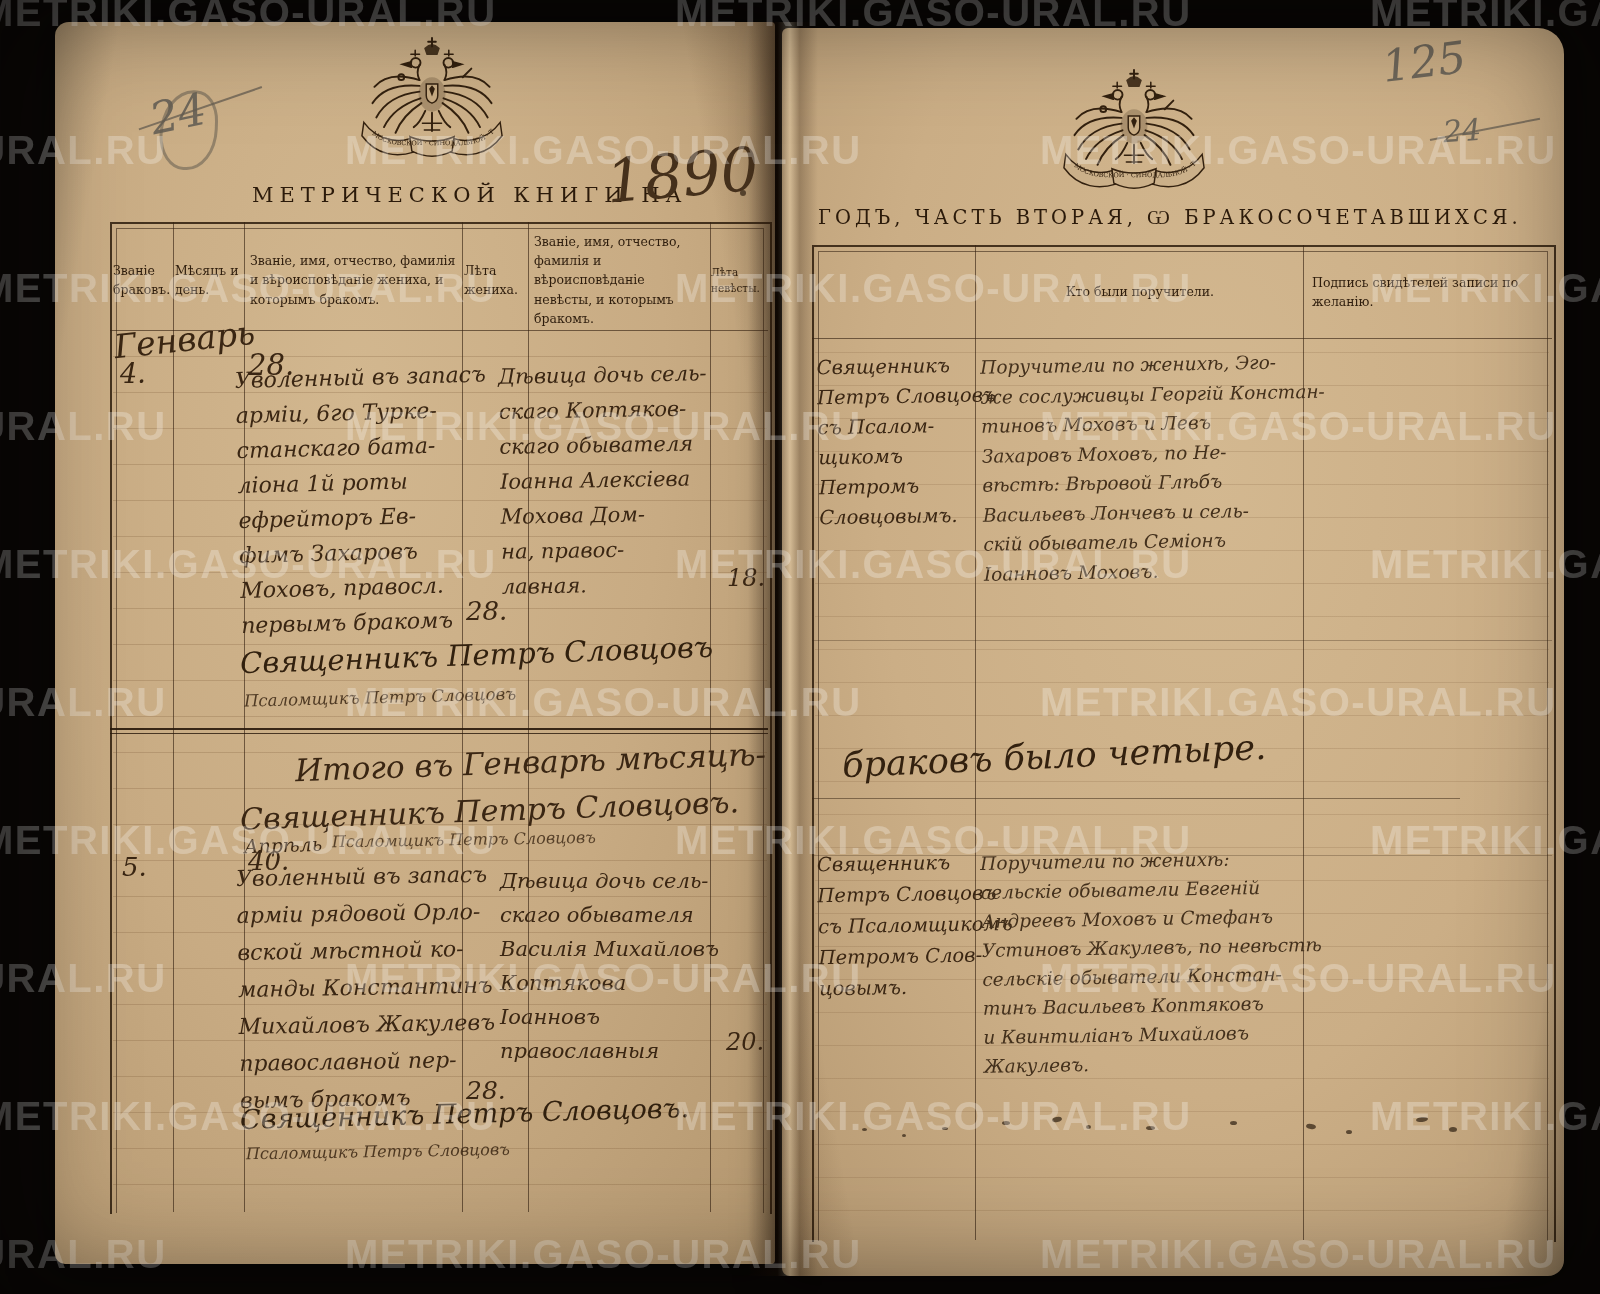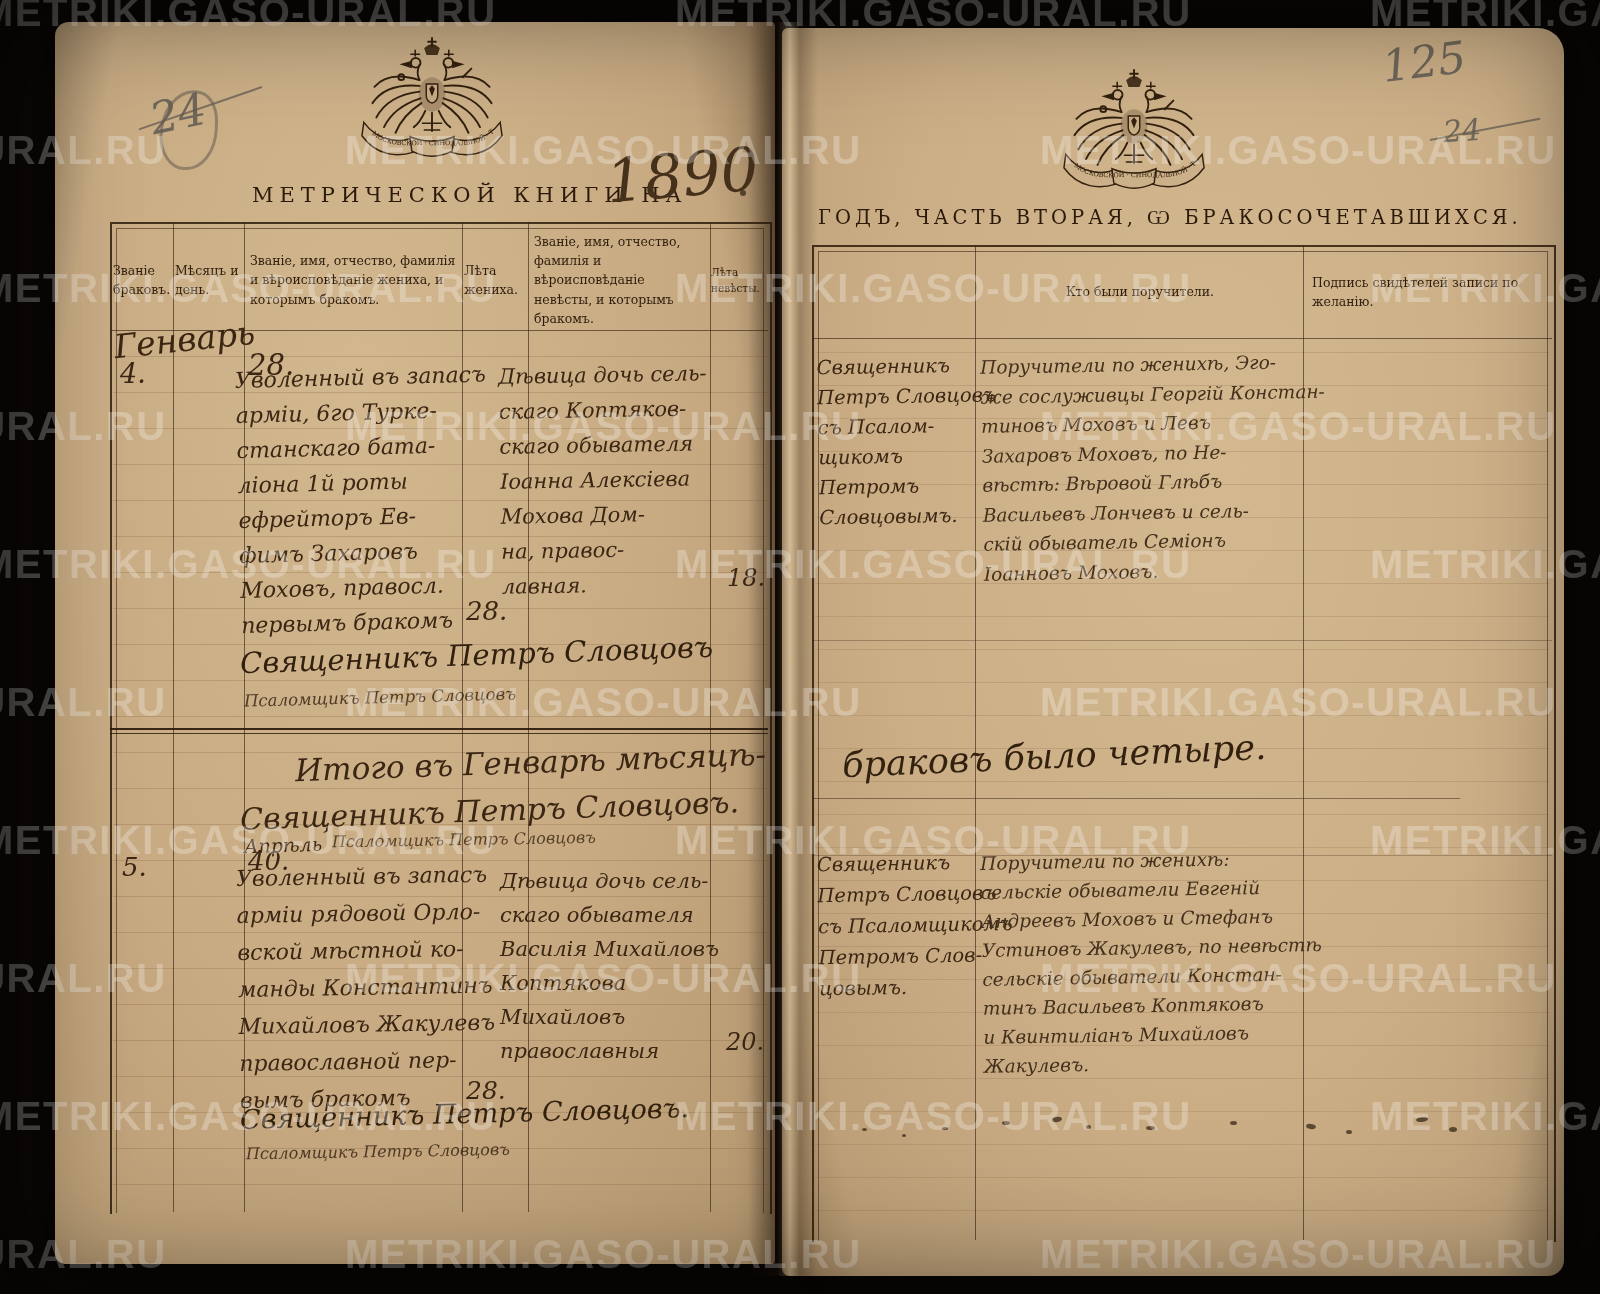--- a/index.html
+++ b/index.html
@@ -177,21 +177,21 @@
       <div>Михайловъ Жакулевъ</div>
       <div>православной пер-</div>
       <div>вымъ бракомъ</div>
     </div>
   <div class="abs hw" style="left:466px;top:1076px;font-size:25px;z-index:2;">28.</div>
   <div class="abs hw hwlist" style="left:500px;top:864px;width:212px;font-size:21px;line-height:34px;z-index:2;">
       <div>Дѣвица дочь сель-</div>
       <div>скаго обывателя</div>
       <div>Василія Михайловъ</div>
       <div>Коптякова</div>
-      <div>Михайловъ</div>
+      <div>Іоанновъ</div>
       <div>православныя</div>
     </div>
   <div class="abs hw" style="left:726px;top:1028px;font-size:24px;z-index:2;">20.</div>
   <div class="abs hw" style="left:240px;top:1098px;font-size:27px;transform:rotate(-1.5deg);color:#31200e;z-index:2;">Священникъ Петръ Словцовъ.</div>
   <div class="abs hw" style="left:246px;top:1142px;font-size:16px;transform:rotate(-1deg);opacity:.85;z-index:2;">Псаломщикъ Петръ Словцовъ</div>
 
   
   <div class="page page-right"></div>
 
   

